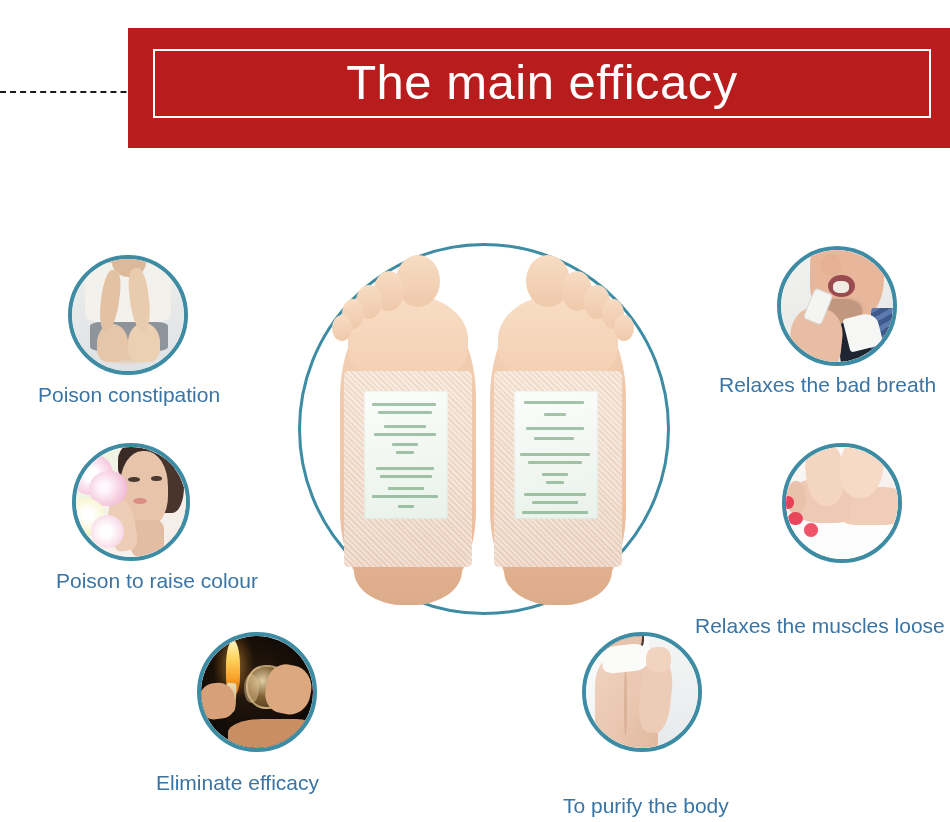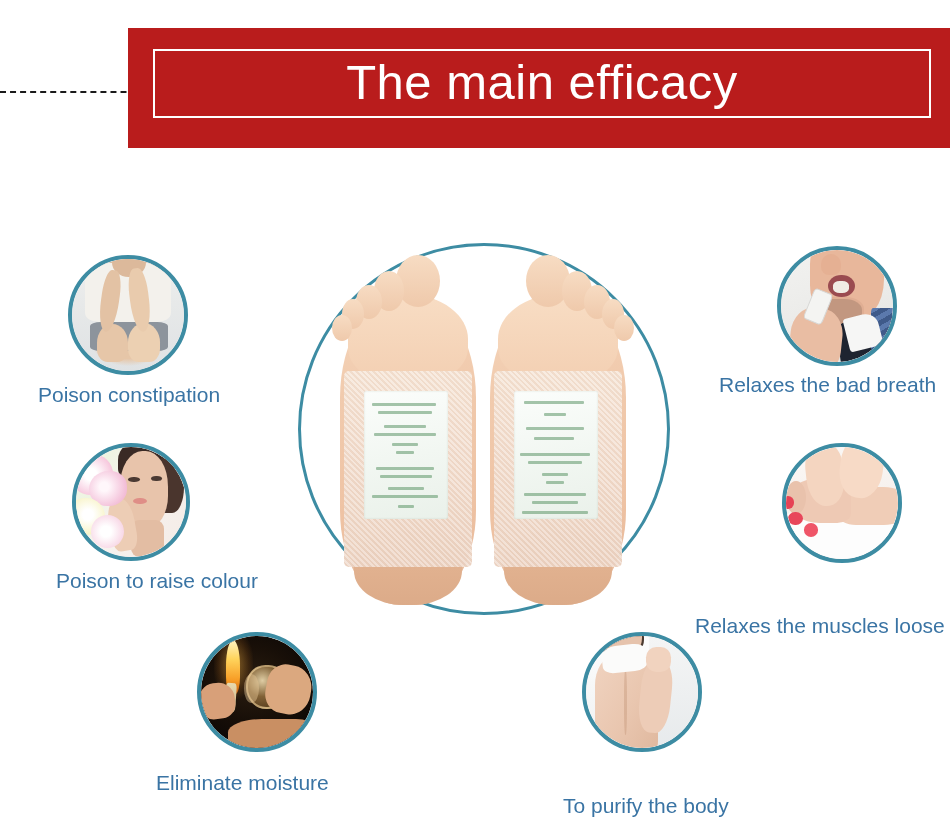--- a/index.html
+++ b/index.html
@@ -329,21 +329,21 @@
           <div class="flame-glow"></div>
           <div class="flame"></div>
           <div class="rod"></div>
           <div class="handL"></div>
           <div class="cup"></div>
             <div class="cup-rim"></div>
           <div class="handR"></div>
         </div>
       </div>
     </div>
-    <div class="label" style="left:156px;top:771px;">Eliminate moisture</div>
+    <div class="label" style="left:156px;top:771px;">Eliminate efficacy</div>
   </div>
 
   <div class="badge">
     <div class="circle" style="left:582px;top:632px;width:120px;height:120px;">
       <div class="photo">
         <div class="ph ph-purify">
           <div class="wall"></div>
           <div class="back"></div>
           <div class="spine"></div>
           <div class="hair"></div>

